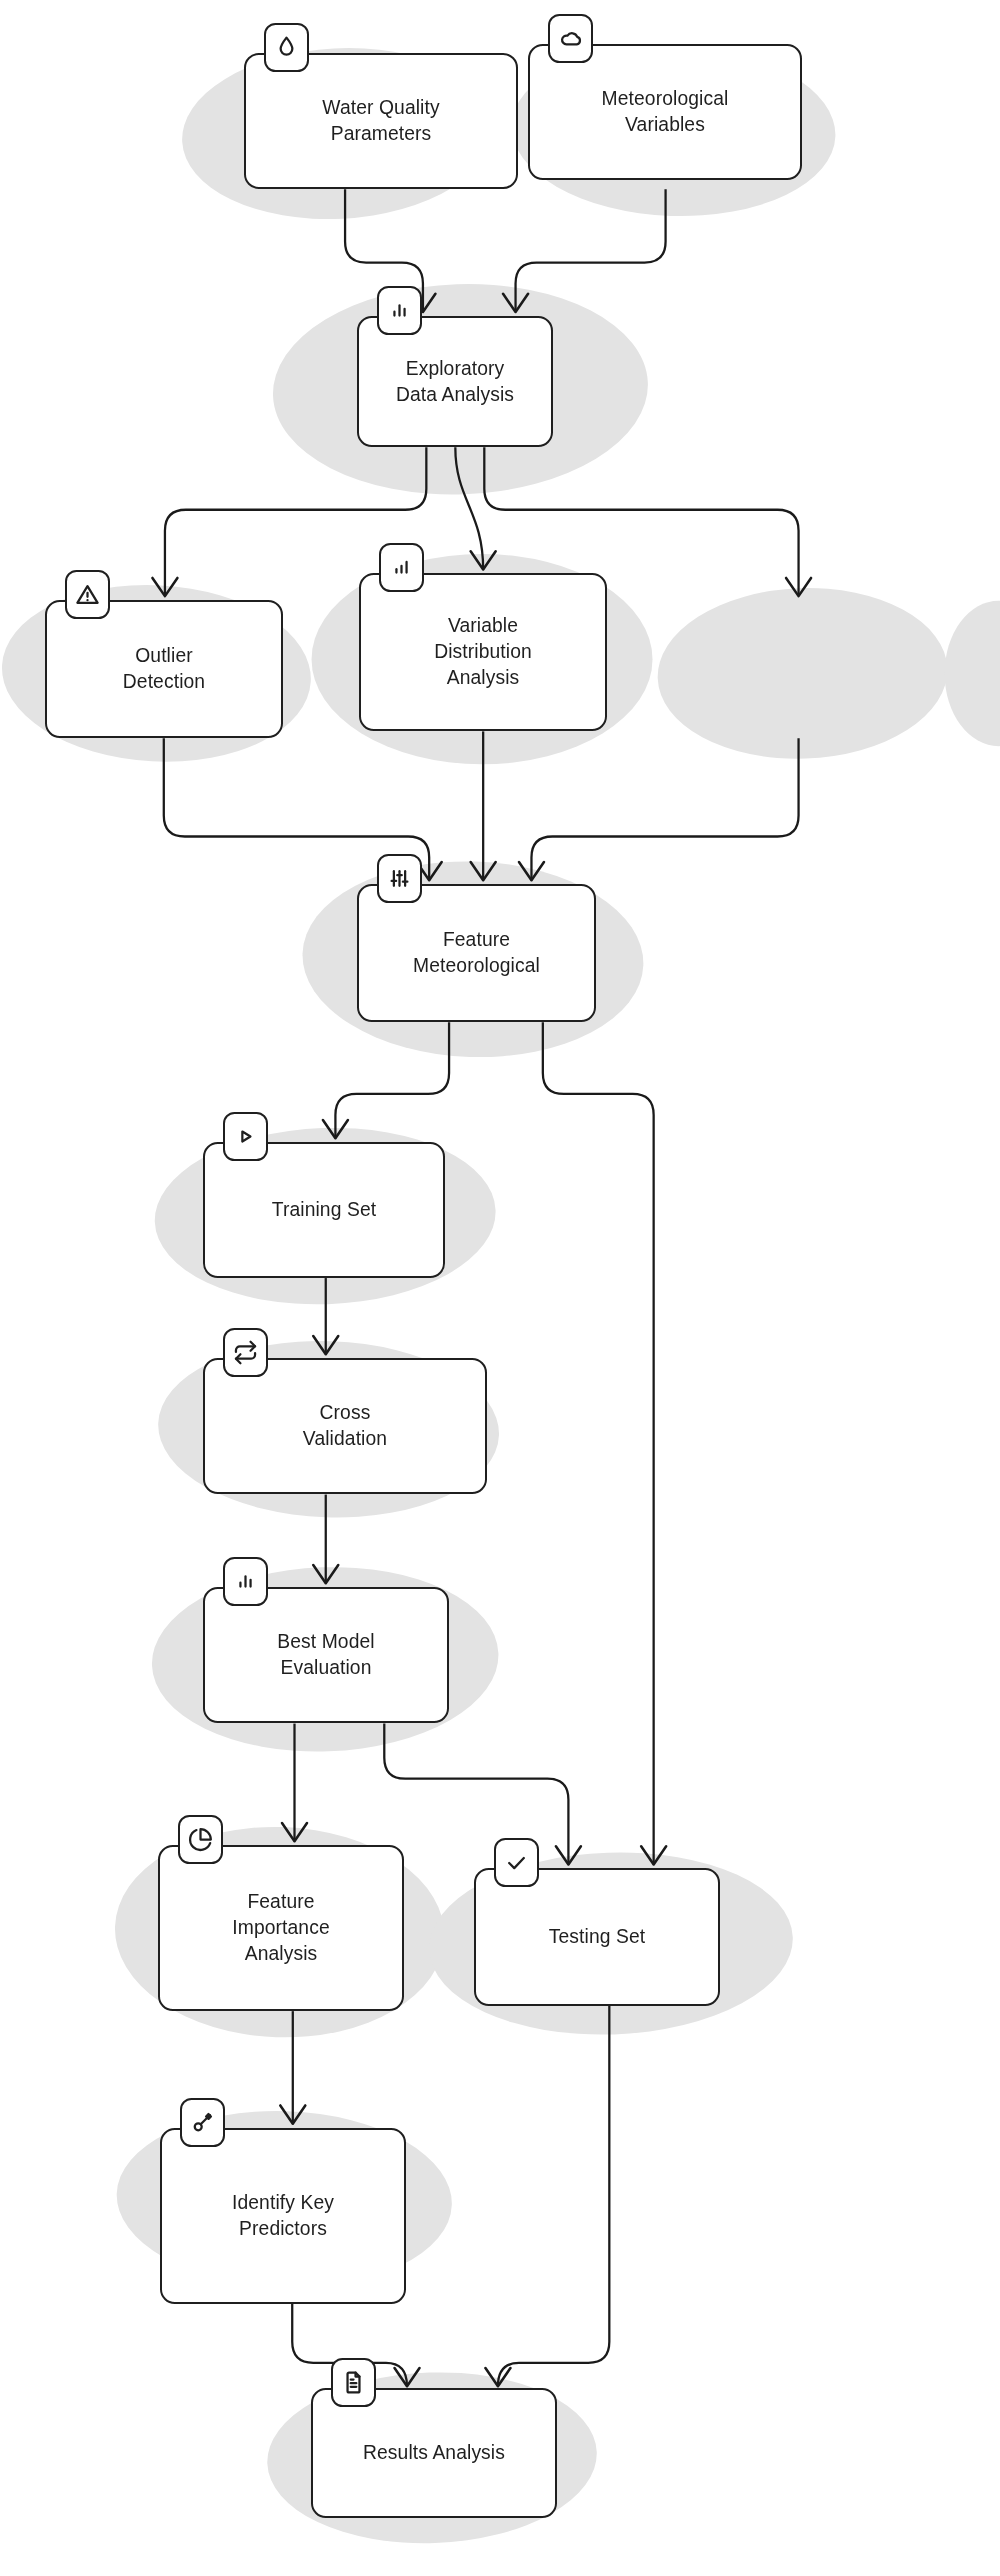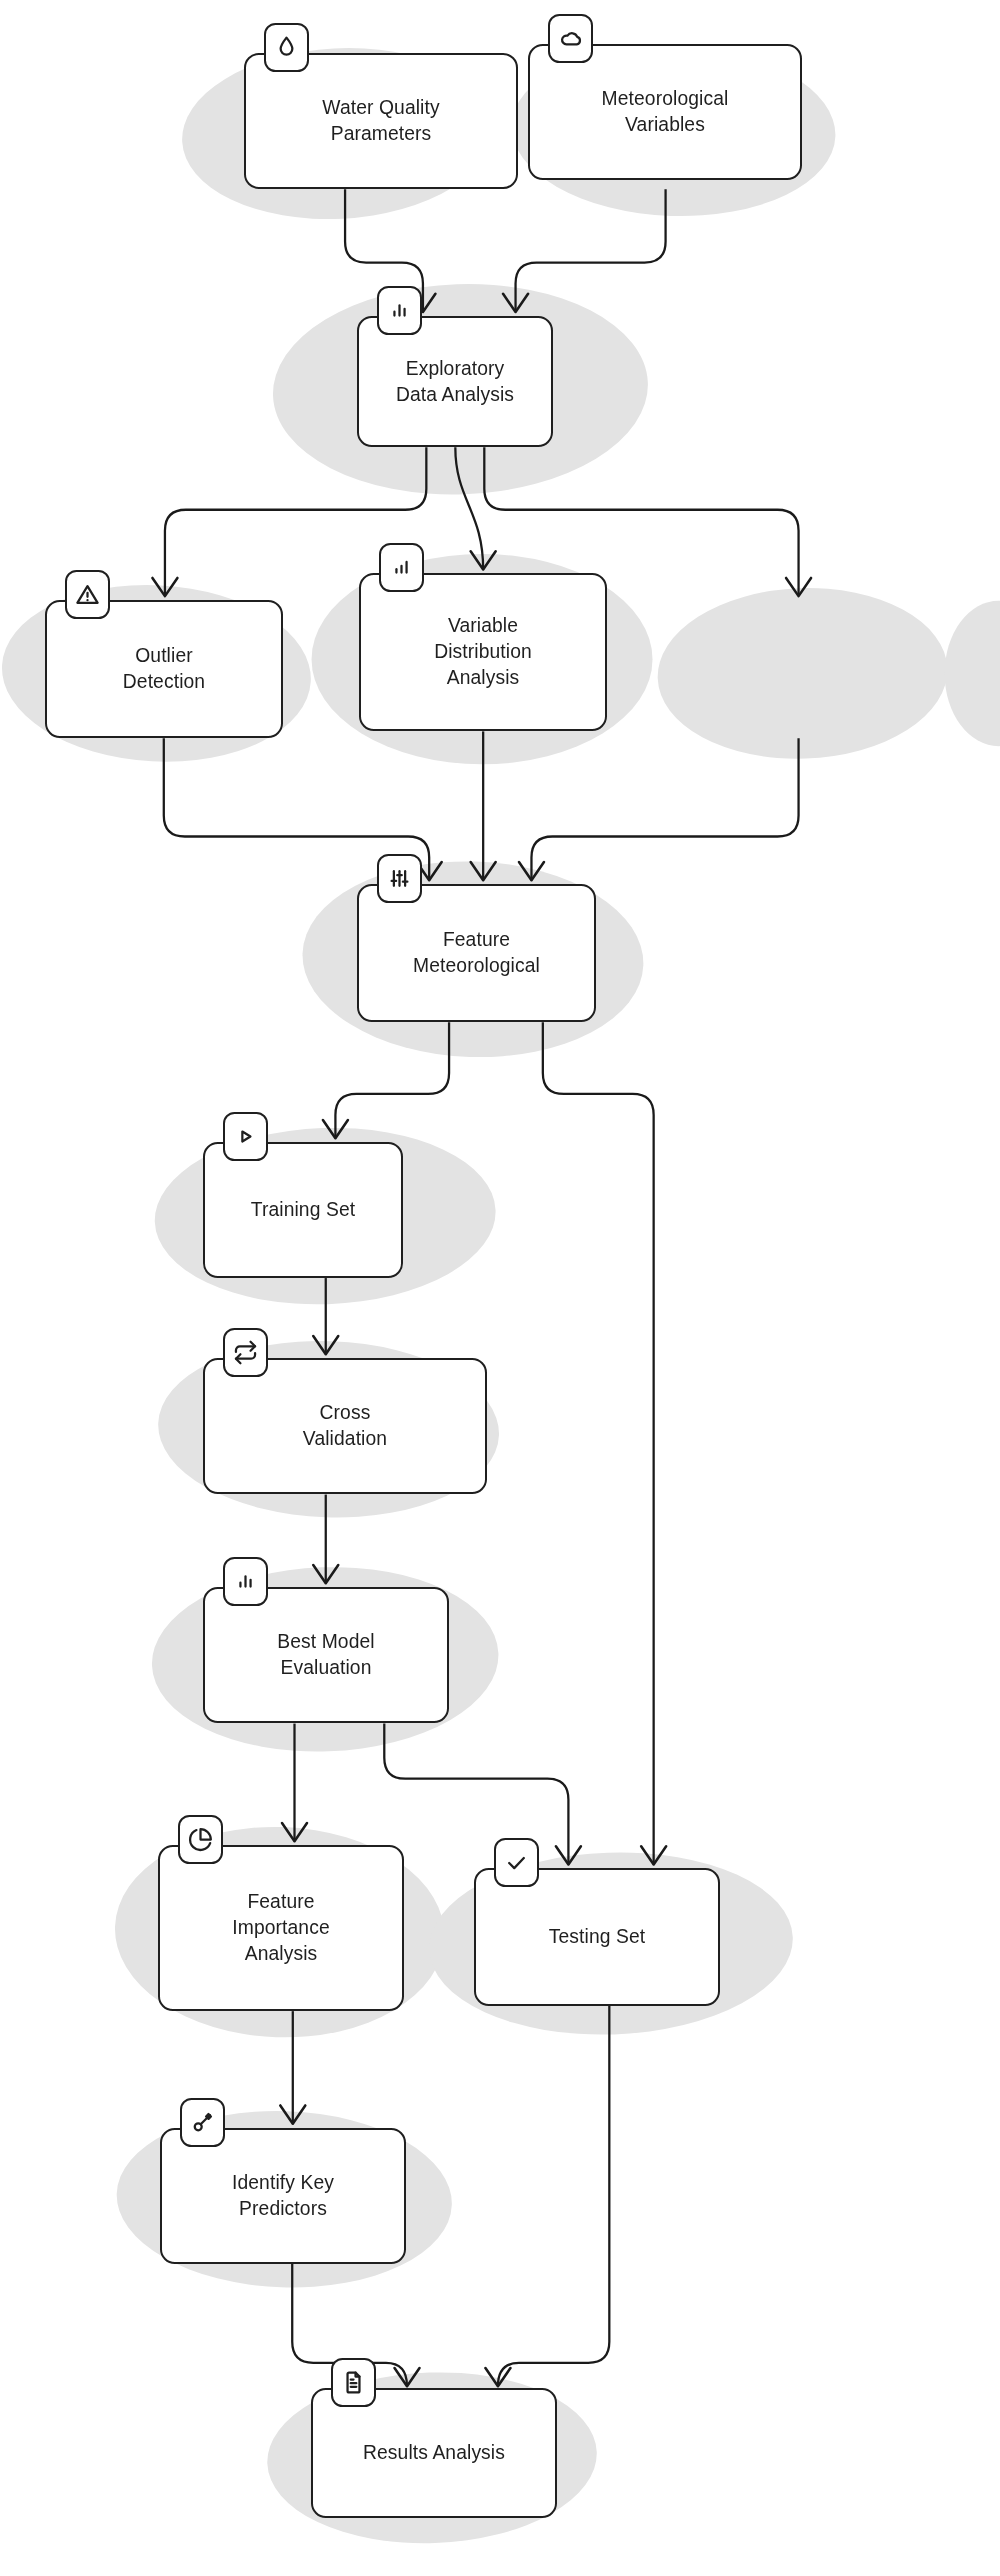--- a/index.html
+++ b/index.html
@@ -15,26 +15,26 @@
   .badge svg{width:27px;height:27px;stroke:#1f1f1f;stroke-width:2;fill:none;
              stroke-linecap:round;stroke-linejoin:round;}
   
   .n0{left:208px;top:53px;width:274px;height:136px;margin-left:36px;}
   .n1{left:528px;top:44px;width:274px;height:136px;}
   .n2{left:357px;top:316px;width:196px;height:131px;}
   .n3{left:45px;top:600px;width:238px;height:138px;}
   .n4{left:359px;top:573px;width:248px;height:158px;}
   .n5{left:675px;top:600px;width:247px;height:138px;}
   .n6{left:357px;top:884px;width:239px;height:138px;}
-  .n7{left:203px;top:1142px;width:200px;height:136px;}
+  .n7{left:203px;top:1142px;width:242px;height:136px;}
   .n8{left:203px;top:1358px;width:284px;height:136px;}
   .n9{left:203px;top:1587px;width:246px;height:136px;}
   .n10{left:158px;top:1845px;width:246px;height:166px;}
   .n11{left:474px;top:1868px;width:246px;height:138px;}
-  .n12{left:160px;top:2128px;width:246px;height:136px;}
+  .n12{left:160px;top:2128px;width:246px;height:176px;}
   .n13{left:311px;top:2388px;width:246px;height:130px;}
 </style>
 </head>
 <body>
 
 <div id="stage">
 
   <svg class="layer" width="1001" height="2576" viewBox="0 0 1761 4533">
     <defs>
       <marker id="arrow" viewBox="0 0 48 52" refX="40" refY="26" markerWidth="48" markerHeight="52" markerUnits="userSpaceOnUse" orient="auto">

